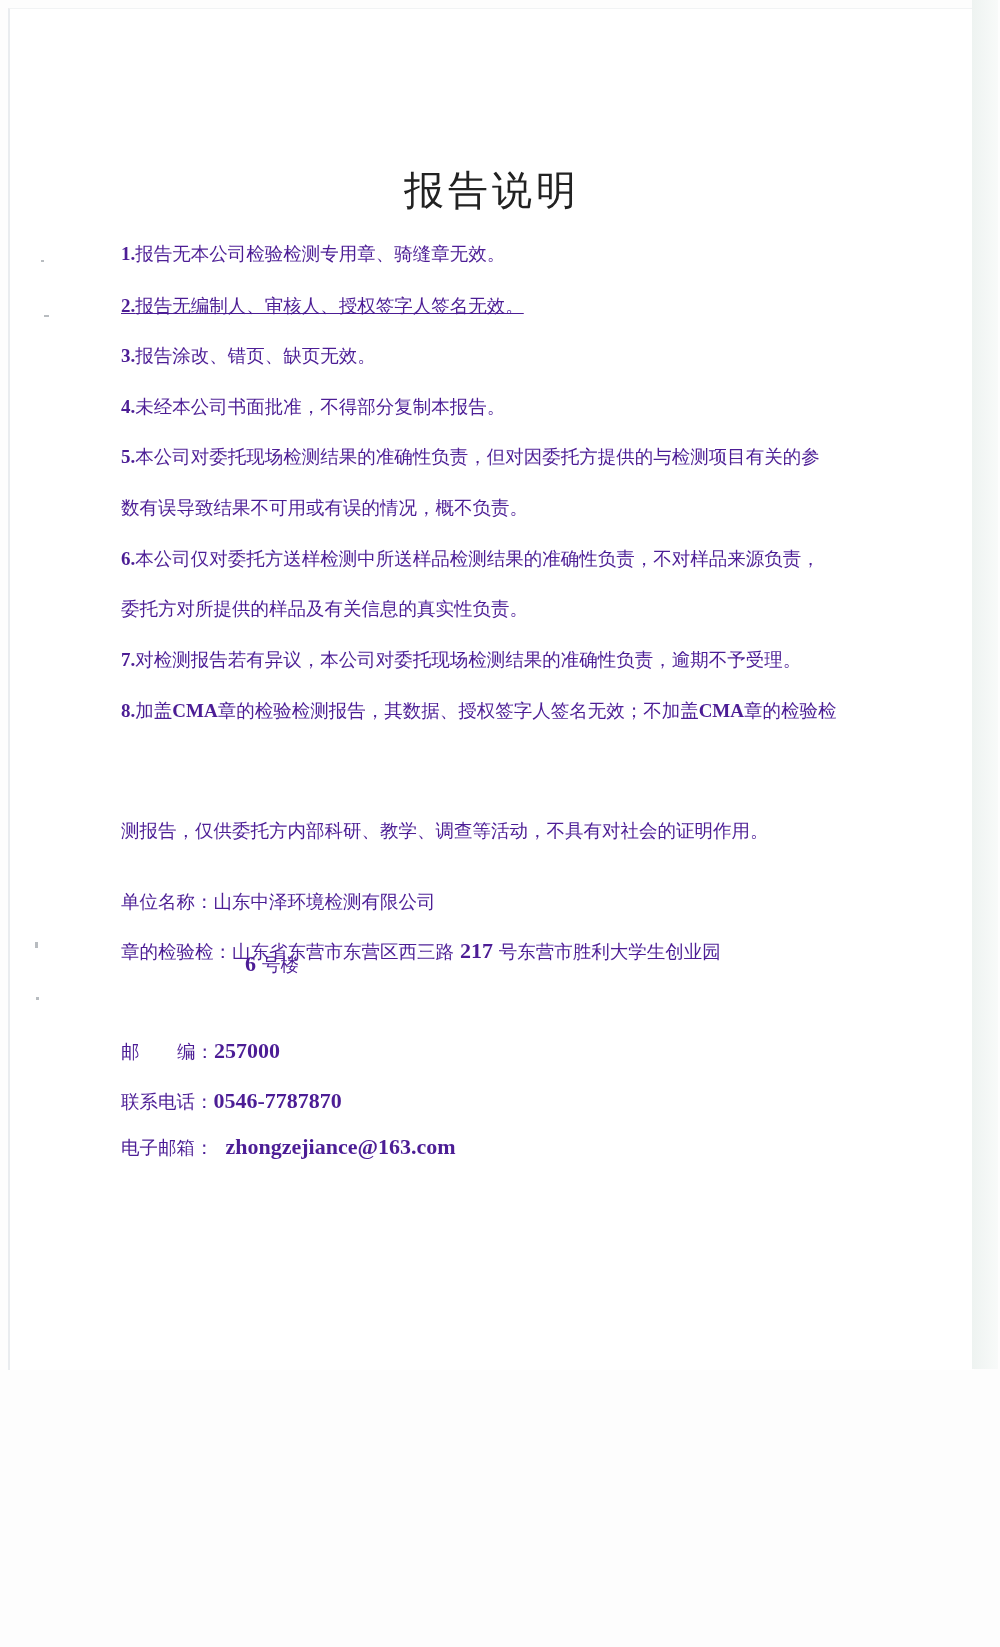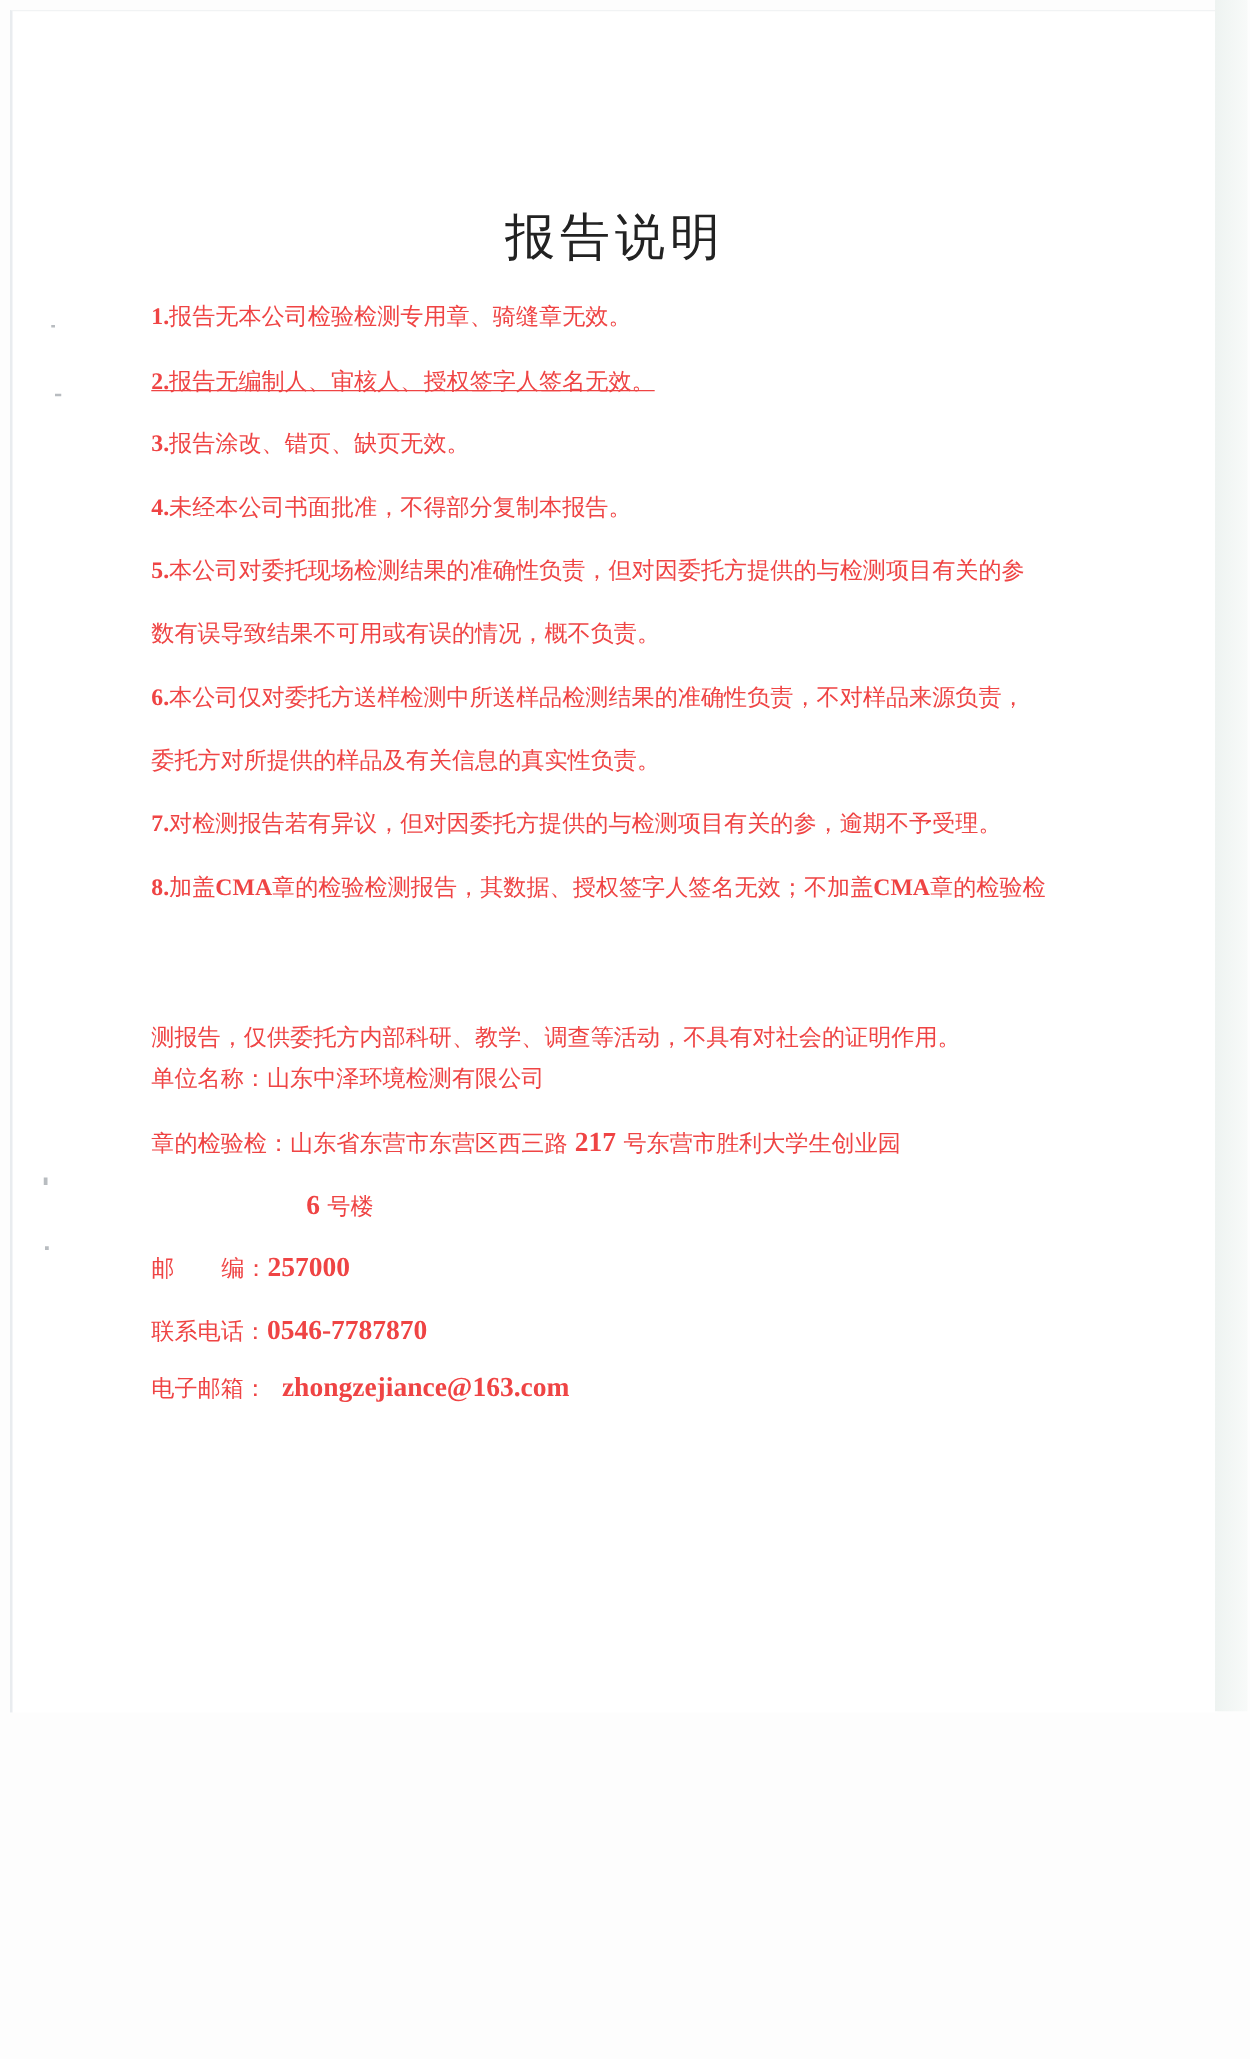--- a/index.html
+++ b/index.html
@@ -44,29 +44,30 @@
       letter-spacing: 4px;
       color: #222;
       line-height: 50px;
     }
     .line {
       position: absolute;
       left: 121px;
       font-size: 18.5px;
       line-height: 28px;
       white-space: nowrap;
-      color: #ef4444;
+      color: #4c1d95;
     }
     .line b, .num {
       font-family: "Liberation Serif", "DejaVu Serif", serif;
       font-weight: bold;
       font-size: 19px;
     }
     .contact .label {
       display: inline-block;
+      margin-top: 38px;
     }
     .val-bold {
       font-family: "Liberation Serif", "DejaVu Serif", serif;
       font-weight: bold;
       font-size: 22px;
     }
     .speck {
       position: absolute;
       background: #b8bcc0;
     }
@@ -109,21 +110,21 @@
 </div>
 
 <div class="line" style="top:545px;">
   <b>6.</b><span>本公司仅对委托方送样检测中所送样品检测结果的准确性负责，不对样品来源负责，</span>
 </div>
 <div class="line" style="top:595px;">
   <span>委托方对所提供的样品及有关信息的真实性负责。</span>
 </div>
 
 <div class="line" style="top:646px;">
-  <b>7.</b><span>对检测报告若有异议，但对因委托方提供的与检测项目有关的参，逾期不予受理。</span>
+  <b>7.</b><span>对检测报告若有异议，本公司对委托现场检测结果的准确性负责，逾期不予受理。</span>
 </div>
 
 <div class="line" style="top:697px;">
   <b>8.</b><span>加盖</span><b>CMA</b><span>章的检验检测报告，其数据、授权签字人签名无效；不加盖</span><b>CMA</b><span>章的检验检</span>
 </div>
 <div class="line" style="top:787px;margin-top:30px;">
   <span>测报告，仅供委托方内部科研、教学、调查等活动，不具有对社会的证明作用。</span>
 </div>
 
 <div class="line contact" style="top:850px;">

